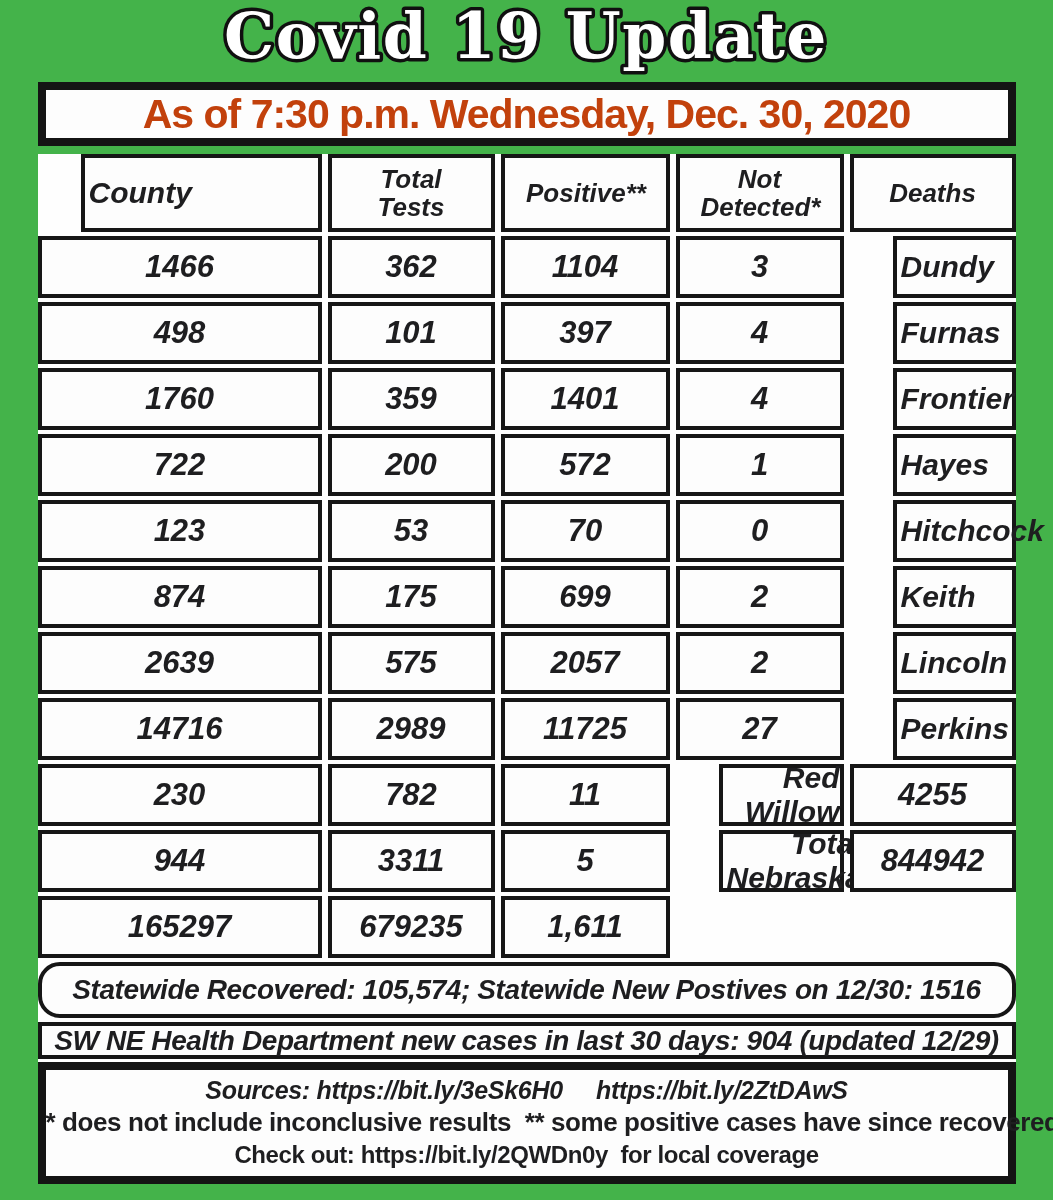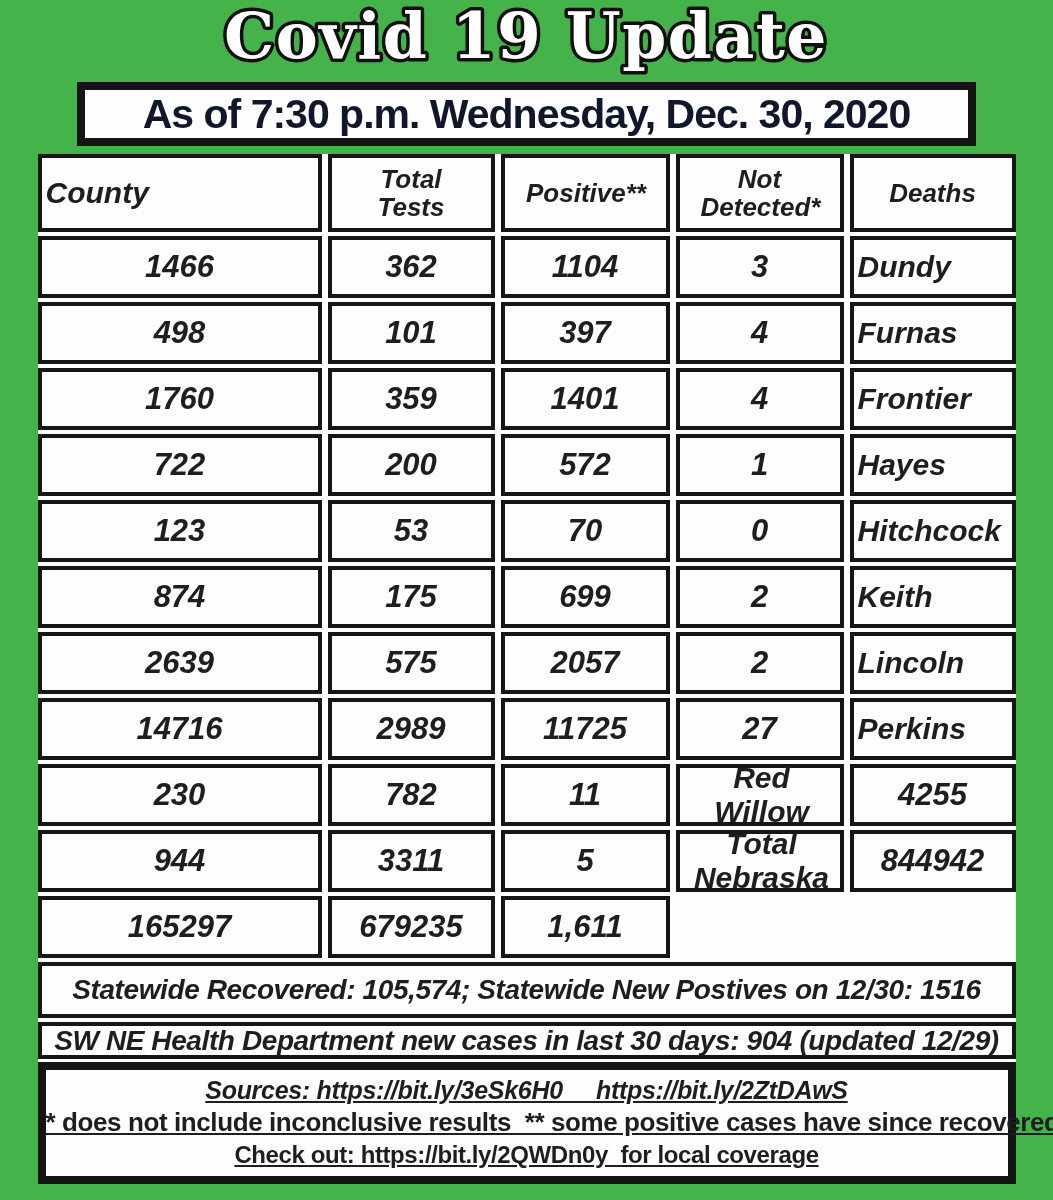--- a/index.html
+++ b/index.html
@@ -10,27 +10,27 @@
     overflow:hidden;
   }
   .page { position:relative; width:1053px; height:1200px; }
 
   
   .title-svg { display:block; margin:0 auto; }
 
   
   .asof-box {
     box-sizing:border-box;
-    width:899px; height:64px;
+    width:978px; height:64px;
     margin:6px auto 0;
     background:#fdfdfd;
     border:8px solid #141414;
     display:flex; align-items:center; justify-content:center;
     font-weight:bold; font-size:41px; letter-spacing:-1px;
-    color:#0f172a; white-space:nowrap;
+    color:#c2410c; white-space:nowrap;
   }
 
   
   .stack { width:978px; margin:8px auto 0; background:#fefefe; }
 
   .grid {
     display:grid;
     grid-template-columns:284px 167px 169px 168px 166px;
     gap:4px 6px;
     background:#fefefe;
@@ -38,48 +38,48 @@
   .cell {
     box-sizing:border-box;
     background:#fdfdfd;
     border:4px solid #161616;
     display:flex; align-items:center; justify-content:center;
     font-style:italic; font-weight:bold; color:#1e1e20;
     text-align:center;
   }
   .head { height:78px; font-size:26px; line-height:1.08; }
   .head span { display:inline-block; max-width:118px; }
-  .head.county-col, .cell.county { justify-content:flex-start; text-align:center; padding-left:4px; }
+  .head.county-col, .cell.county { justify-content:flex-start; text-align:right; padding-left:4px;margin-left:43px; }
   .head.county-col { font-size:30px; }
   .head.county-col span { max-width:none; }
   .data { height:62px; font-size:31px; }
   .cell.county { font-size:30px; }
 
   .note-box {
     box-sizing:border-box;
     margin-top:4px;
     border:4px solid #161616;
     background:#fdfdfd;
     display:flex; align-items:center; justify-content:center;
     font-weight:bold; font-style:italic; color:#1e1e20;
     white-space:pre; letter-spacing:-0.4px;
   }
-  .statewide-box { height:56px; font-size:28px; }
+  .statewide-box { height:56px; font-size:28px;border-radius:22px; }
   .healthdept-box { height:37px; font-size:28px; }
 
   .sources-box {
     box-sizing:border-box;
     margin-top:3px;
     border:8px solid #141414;
     background:#fdfdfd;
     padding:5px 0 6px;
     text-align:center;
     font-weight:bold; color:#1e1e20;
   }
-  .sources-box div { white-space:pre;text-decoration:underline; }
+  .sources-box div { white-space:pre; }
   .src-line1 { font-style:italic; font-size:25px; letter-spacing:-0.3px; line-height:1.25; }
   .src-line2 { font-size:26px; letter-spacing:-0.4px; line-height:1.3; }
   .src-line3 { font-size:24px; letter-spacing:-0.4px; line-height:1.25; }
 </style>
 </head>
 <body>
 
 <div class="page">
 
   <svg class="title-svg" width="1053" height="76">

